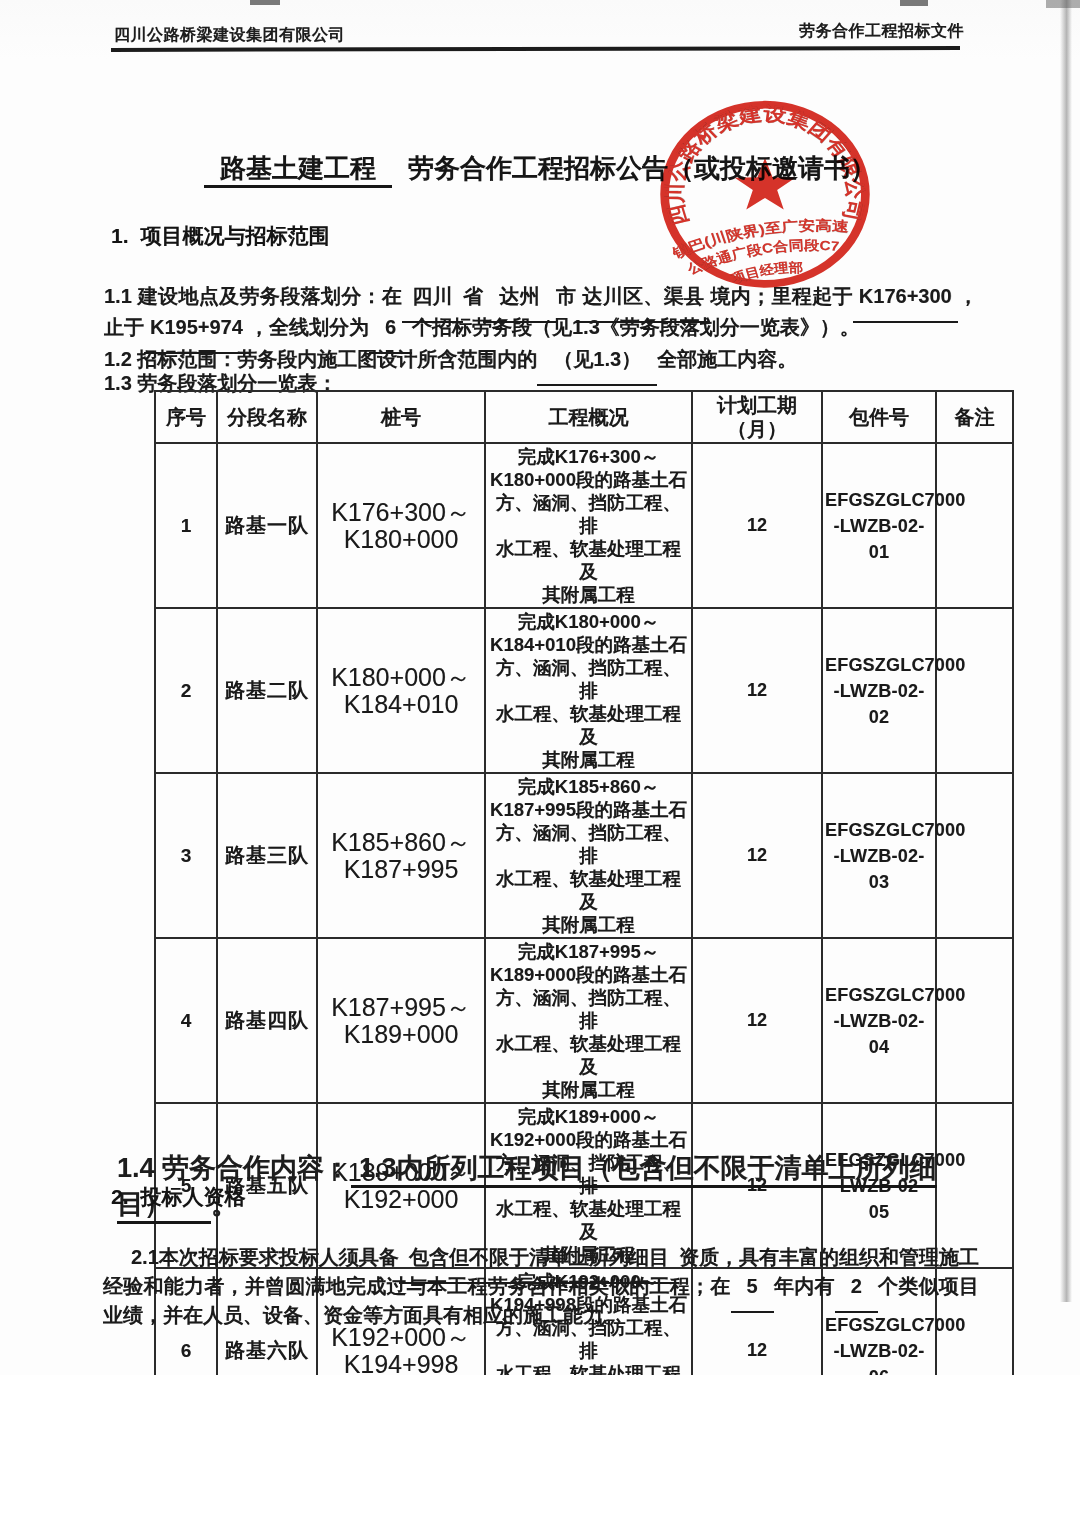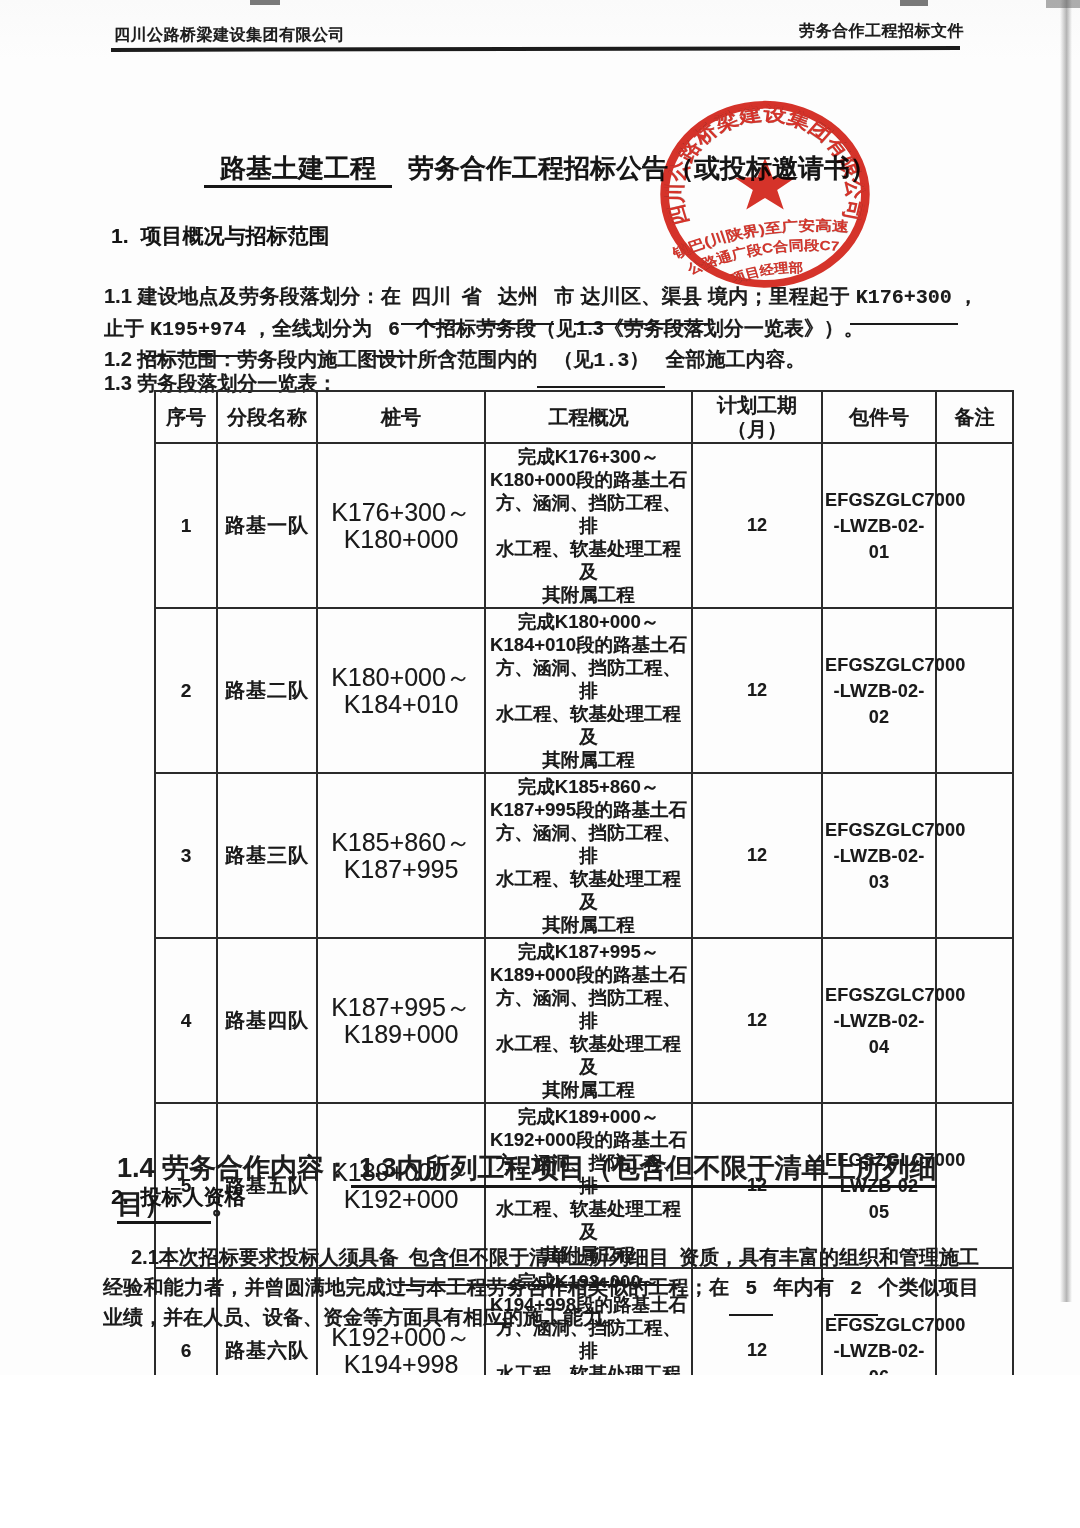--- a/index.html
+++ b/index.html
@@ -19,21 +19,21 @@
     font-size:35px;font-weight:900;letter-spacing:1px;color:#161616;}
   .doc-subtitle{position:absolute;left:0;top:151px;width:1080px;text-align:center;
     font-size:26px;font-weight:800;color:#161616;}
   .doc-subtitle .proj{border-bottom:3.5px solid #161616;padding:0 16px 2px 16px;margin-right:16px;}
   
   .sec-heading{position:absolute;left:111px;font-size:21px;font-weight:800;color:#141414;}
   .sec-heading .no{margin-right:12px;}
   
   .body{position:absolute;left:104px;width:874px;font-size:20px;font-weight:600;
     line-height:31px;text-align:justify;margin:0;color:#1b1b1b;}
-  .u{border-bottom:2.5px solid #1a1a1a;padding-bottom:14px;font-family:Liberation Mono, monospace;}
+  .u{border-bottom:2.5px solid #1a1a1a;padding-bottom:14px;}
   .b{font-weight:800;}
   .pad10{padding-left:10px;padding-right:10px;}
   .pad6{padding-left:6px;padding-right:6px;}
   .pad14{padding-left:16px;padding-right:16px;}
   .p14-wrap{position:absolute;left:117px;top:1150px;width:870px;font-size:27px;font-weight:700;margin:0;}
   .p14-wrap .content{border-bottom:3px solid #161616;font-weight:800;padding:0 40px 2px 8px;}
   .p22{font-size:21.5px;font-weight:700;line-height:30px;}
   .indent{text-indent:28px;}
   
   table.seg{position:absolute;left:154px;top:390px;border-collapse:collapse;table-layout:fixed;width:858px;}

